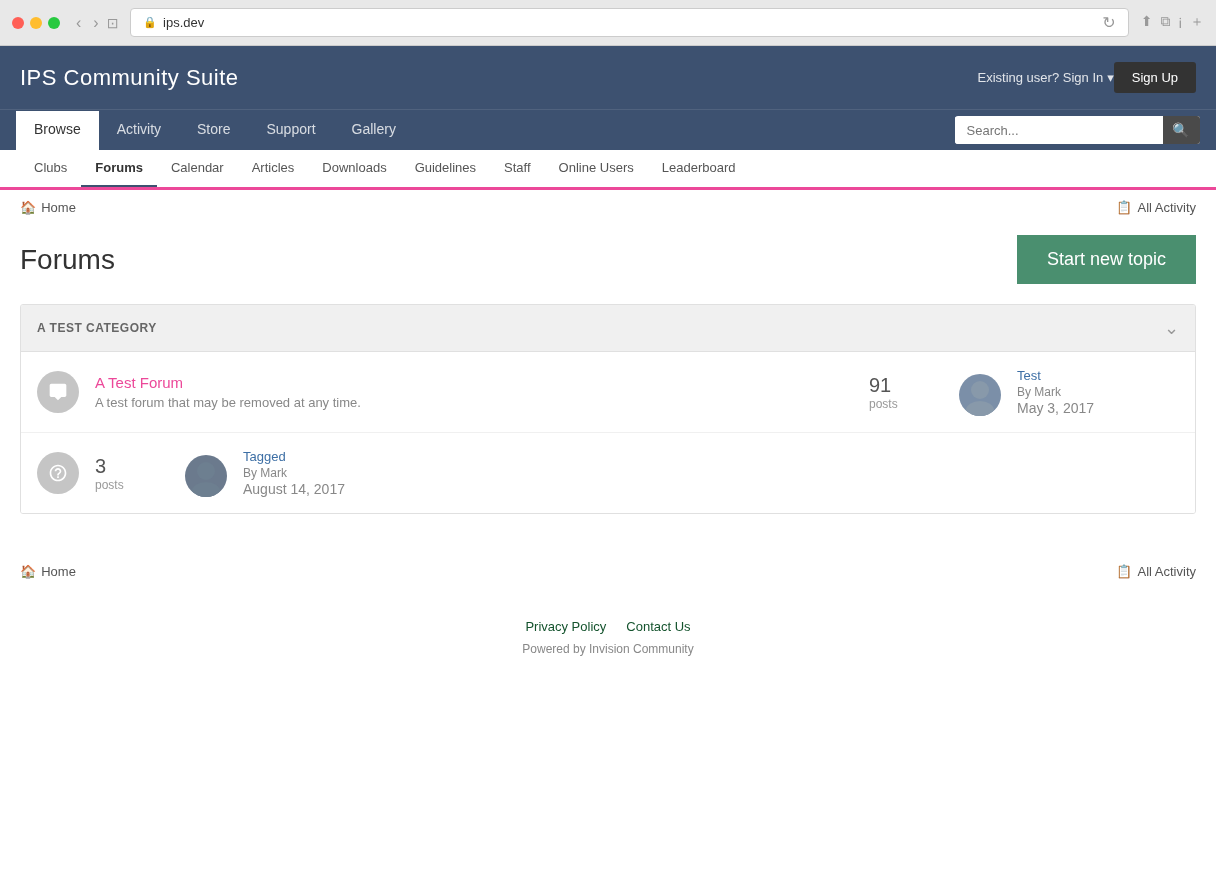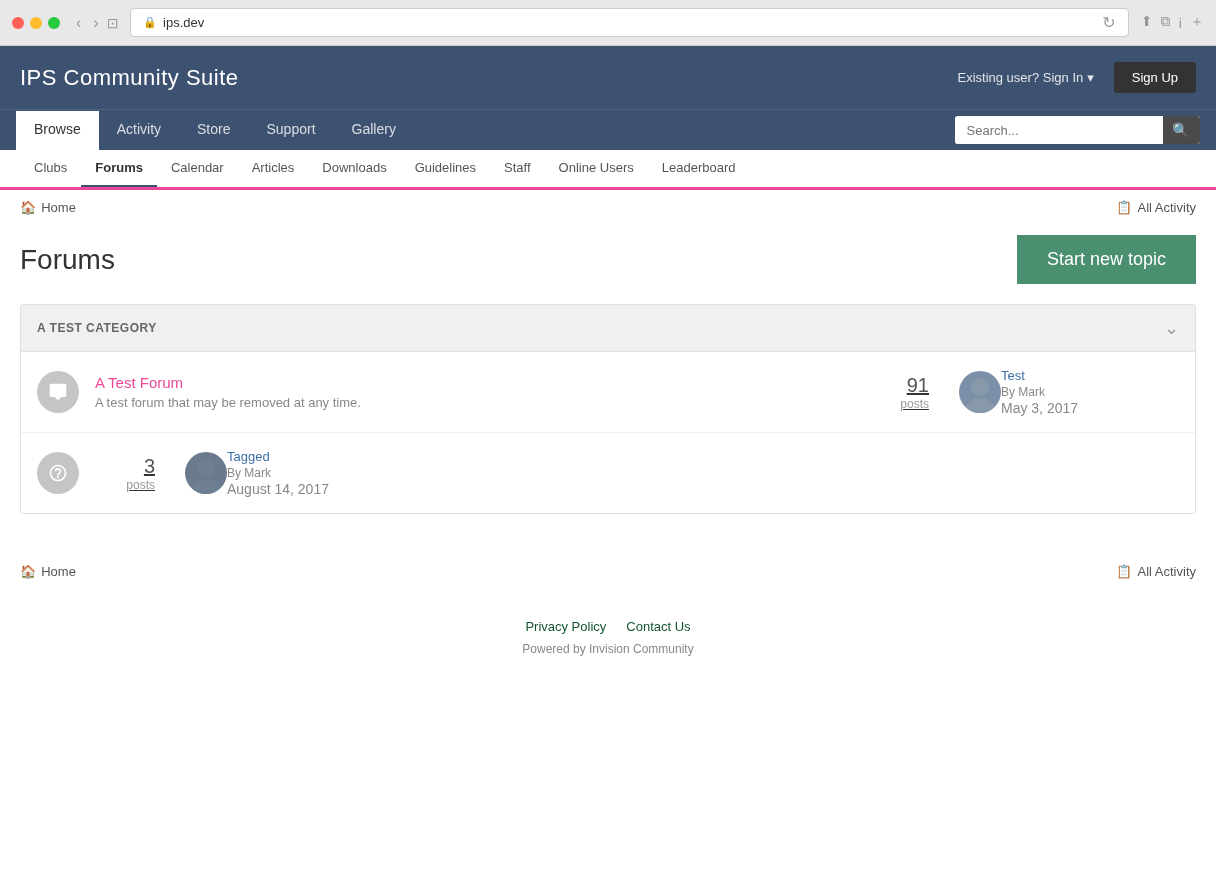--- a/index.html
+++ b/index.html
@@ -56,21 +56,21 @@
     }
     .site-title {
       color: white;
       font-size: 22px;
       font-weight: 300;
       letter-spacing: 0.5px;
     }
     .header-actions {
       display: flex;
       align-items: center;
-      gap: 20px;
+      gap: 0;
     }
     .sign-in-link {
       color: rgba(255,255,255,0.85);
       font-size: 13px;
       cursor: pointer;
       display: flex;
       align-items: center;
       gap: 4px;
     }
     .sign-up-btn {
@@ -258,38 +258,37 @@
       font-size: 15px;
       font-weight: 500;
       cursor: pointer;
       margin-bottom: 4px;
     }
     .forum-desc {
       color: #888;
       font-size: 13px;
     }
     .forum-stats {
-      text-align: right;
+      text-align: left;
       margin-right: 30px;
       min-width: 60px;
-      text-decoration: underline;
     }
     .stats-count {
       font-size: 20px;
       color: #555;
       font-weight: 400;
     }
     .stats-label {
       font-size: 12px;
       color: #999;
     }
     .forum-last-post {
       display: flex;
-      align-items: center;
-      gap: 0;
+      align-items: flex-end;
+      gap: 16px;
       min-width: 220px;
     }
     .avatar {
       width: 42px; height: 42px;
       border-radius: 50%;
       background: #888;
       flex-shrink: 0;
       overflow: hidden;
     }
     .last-post-info { }

